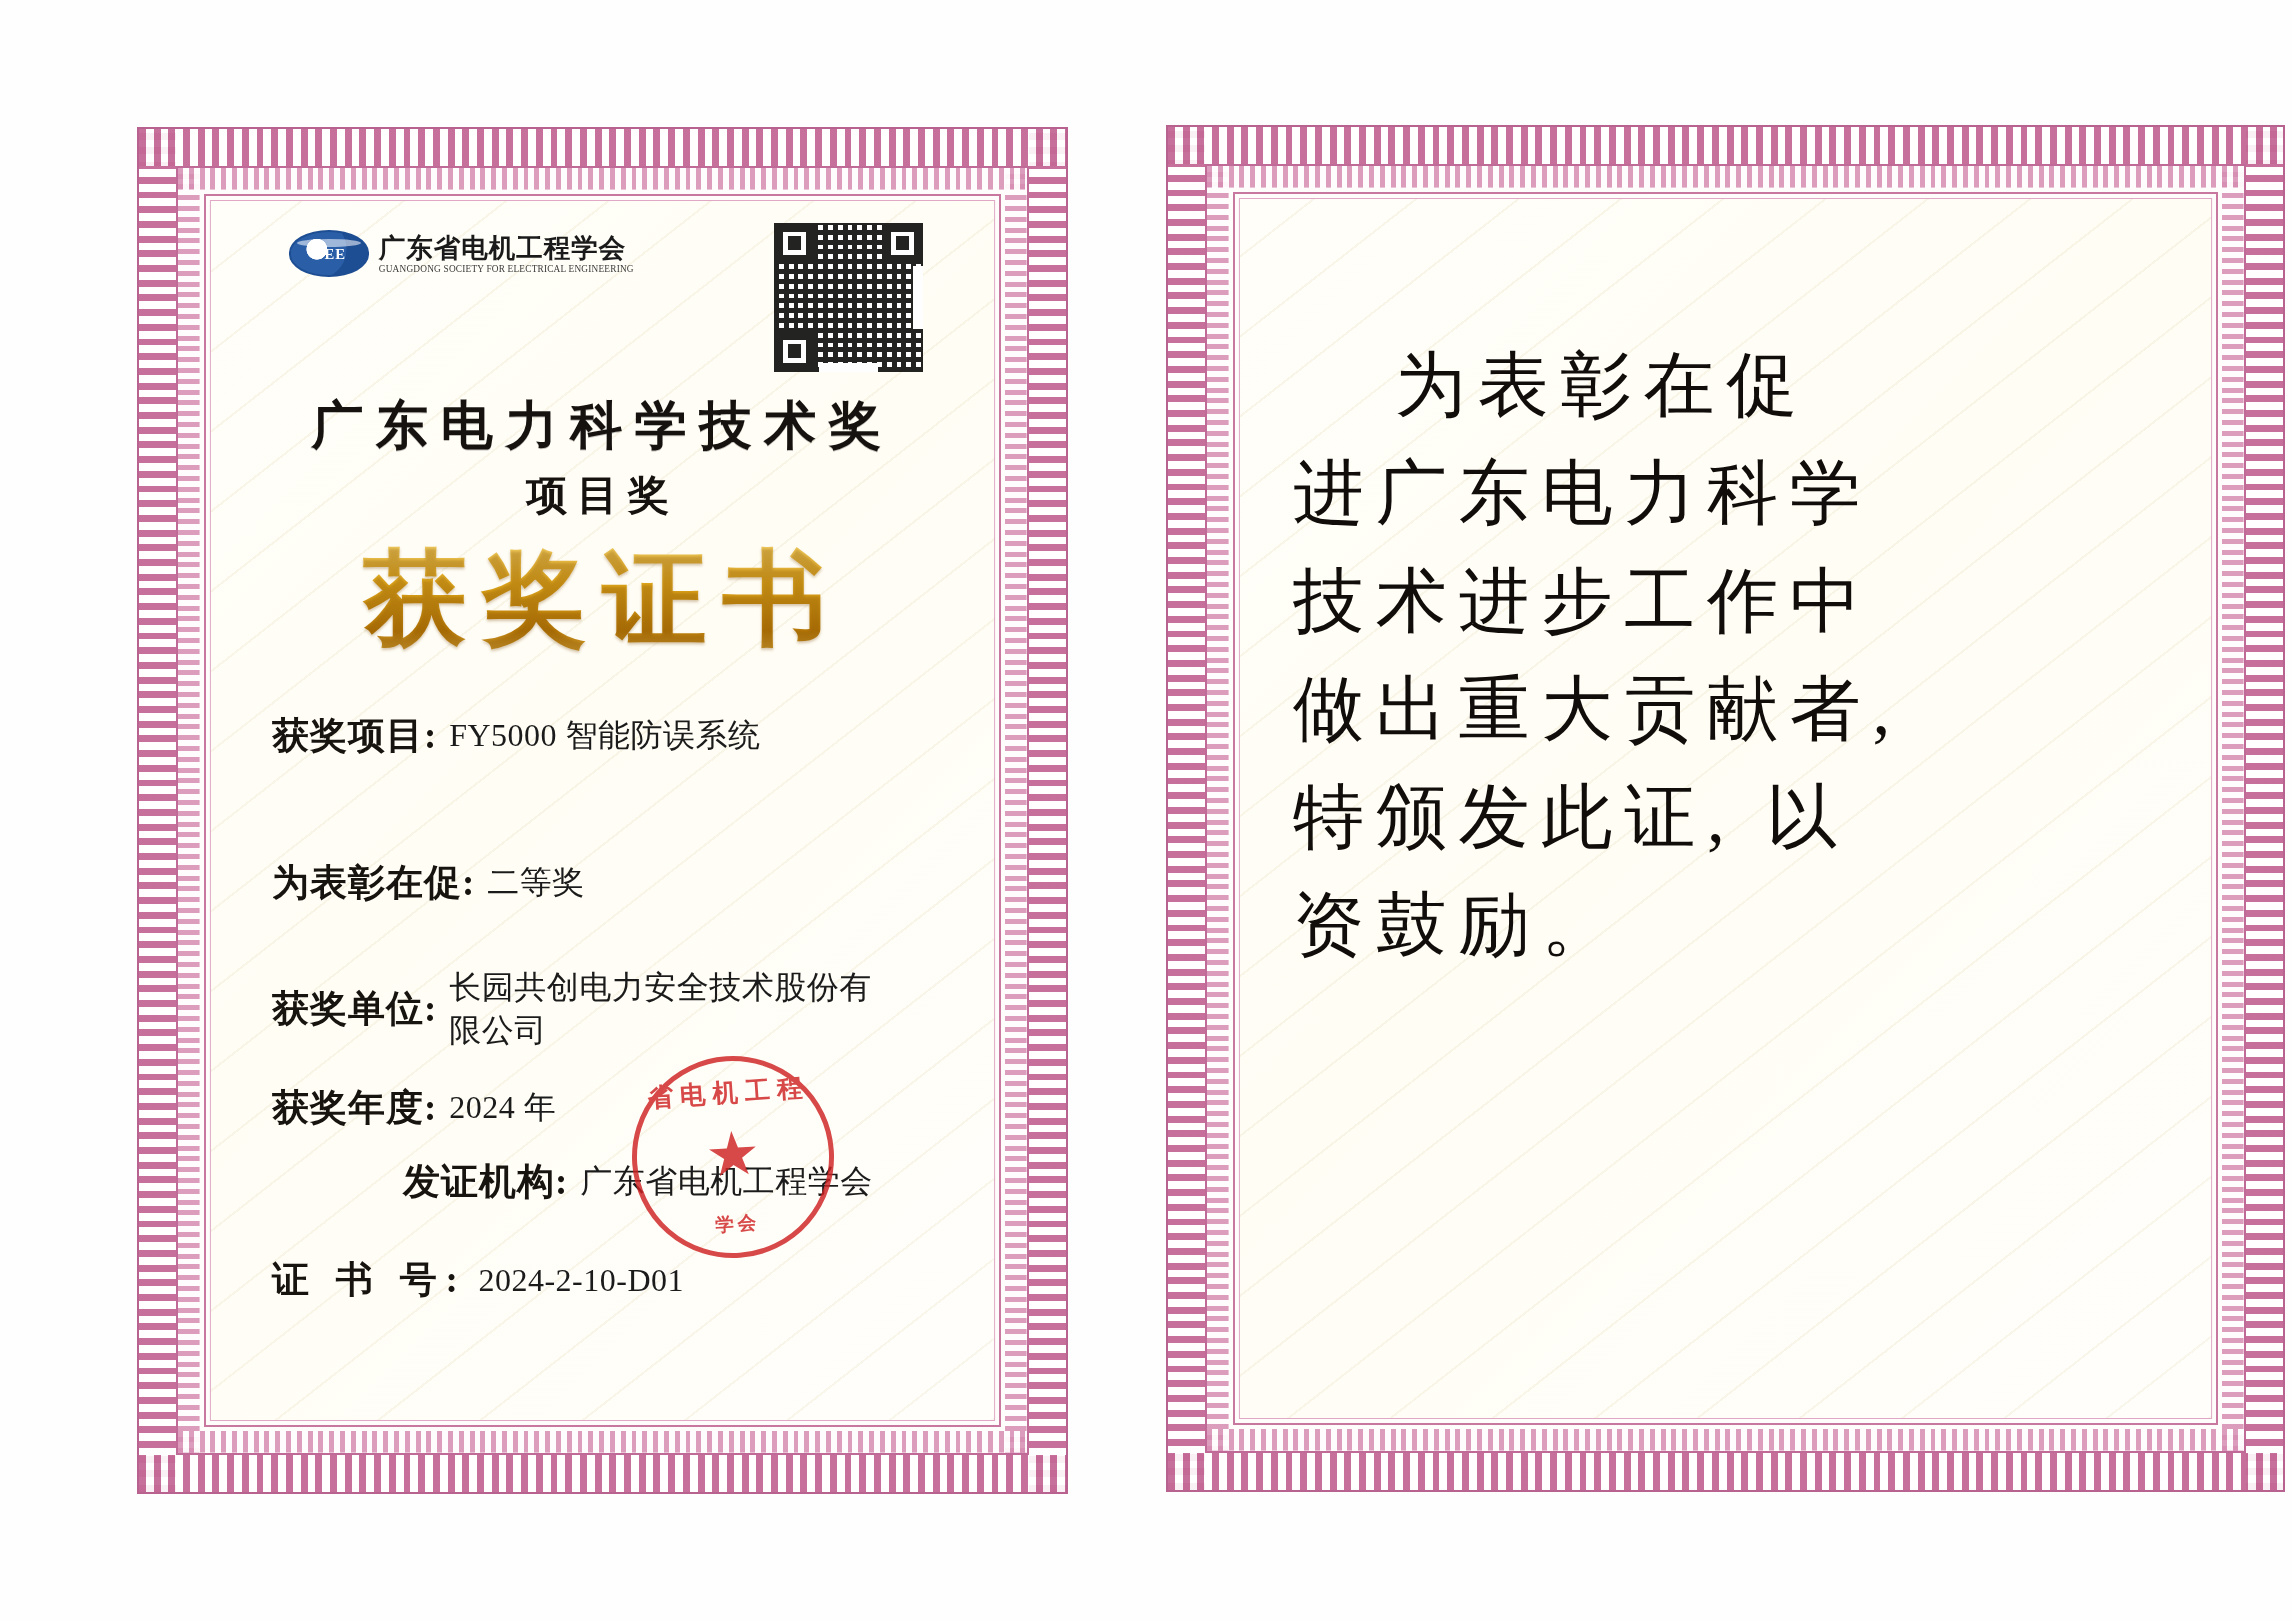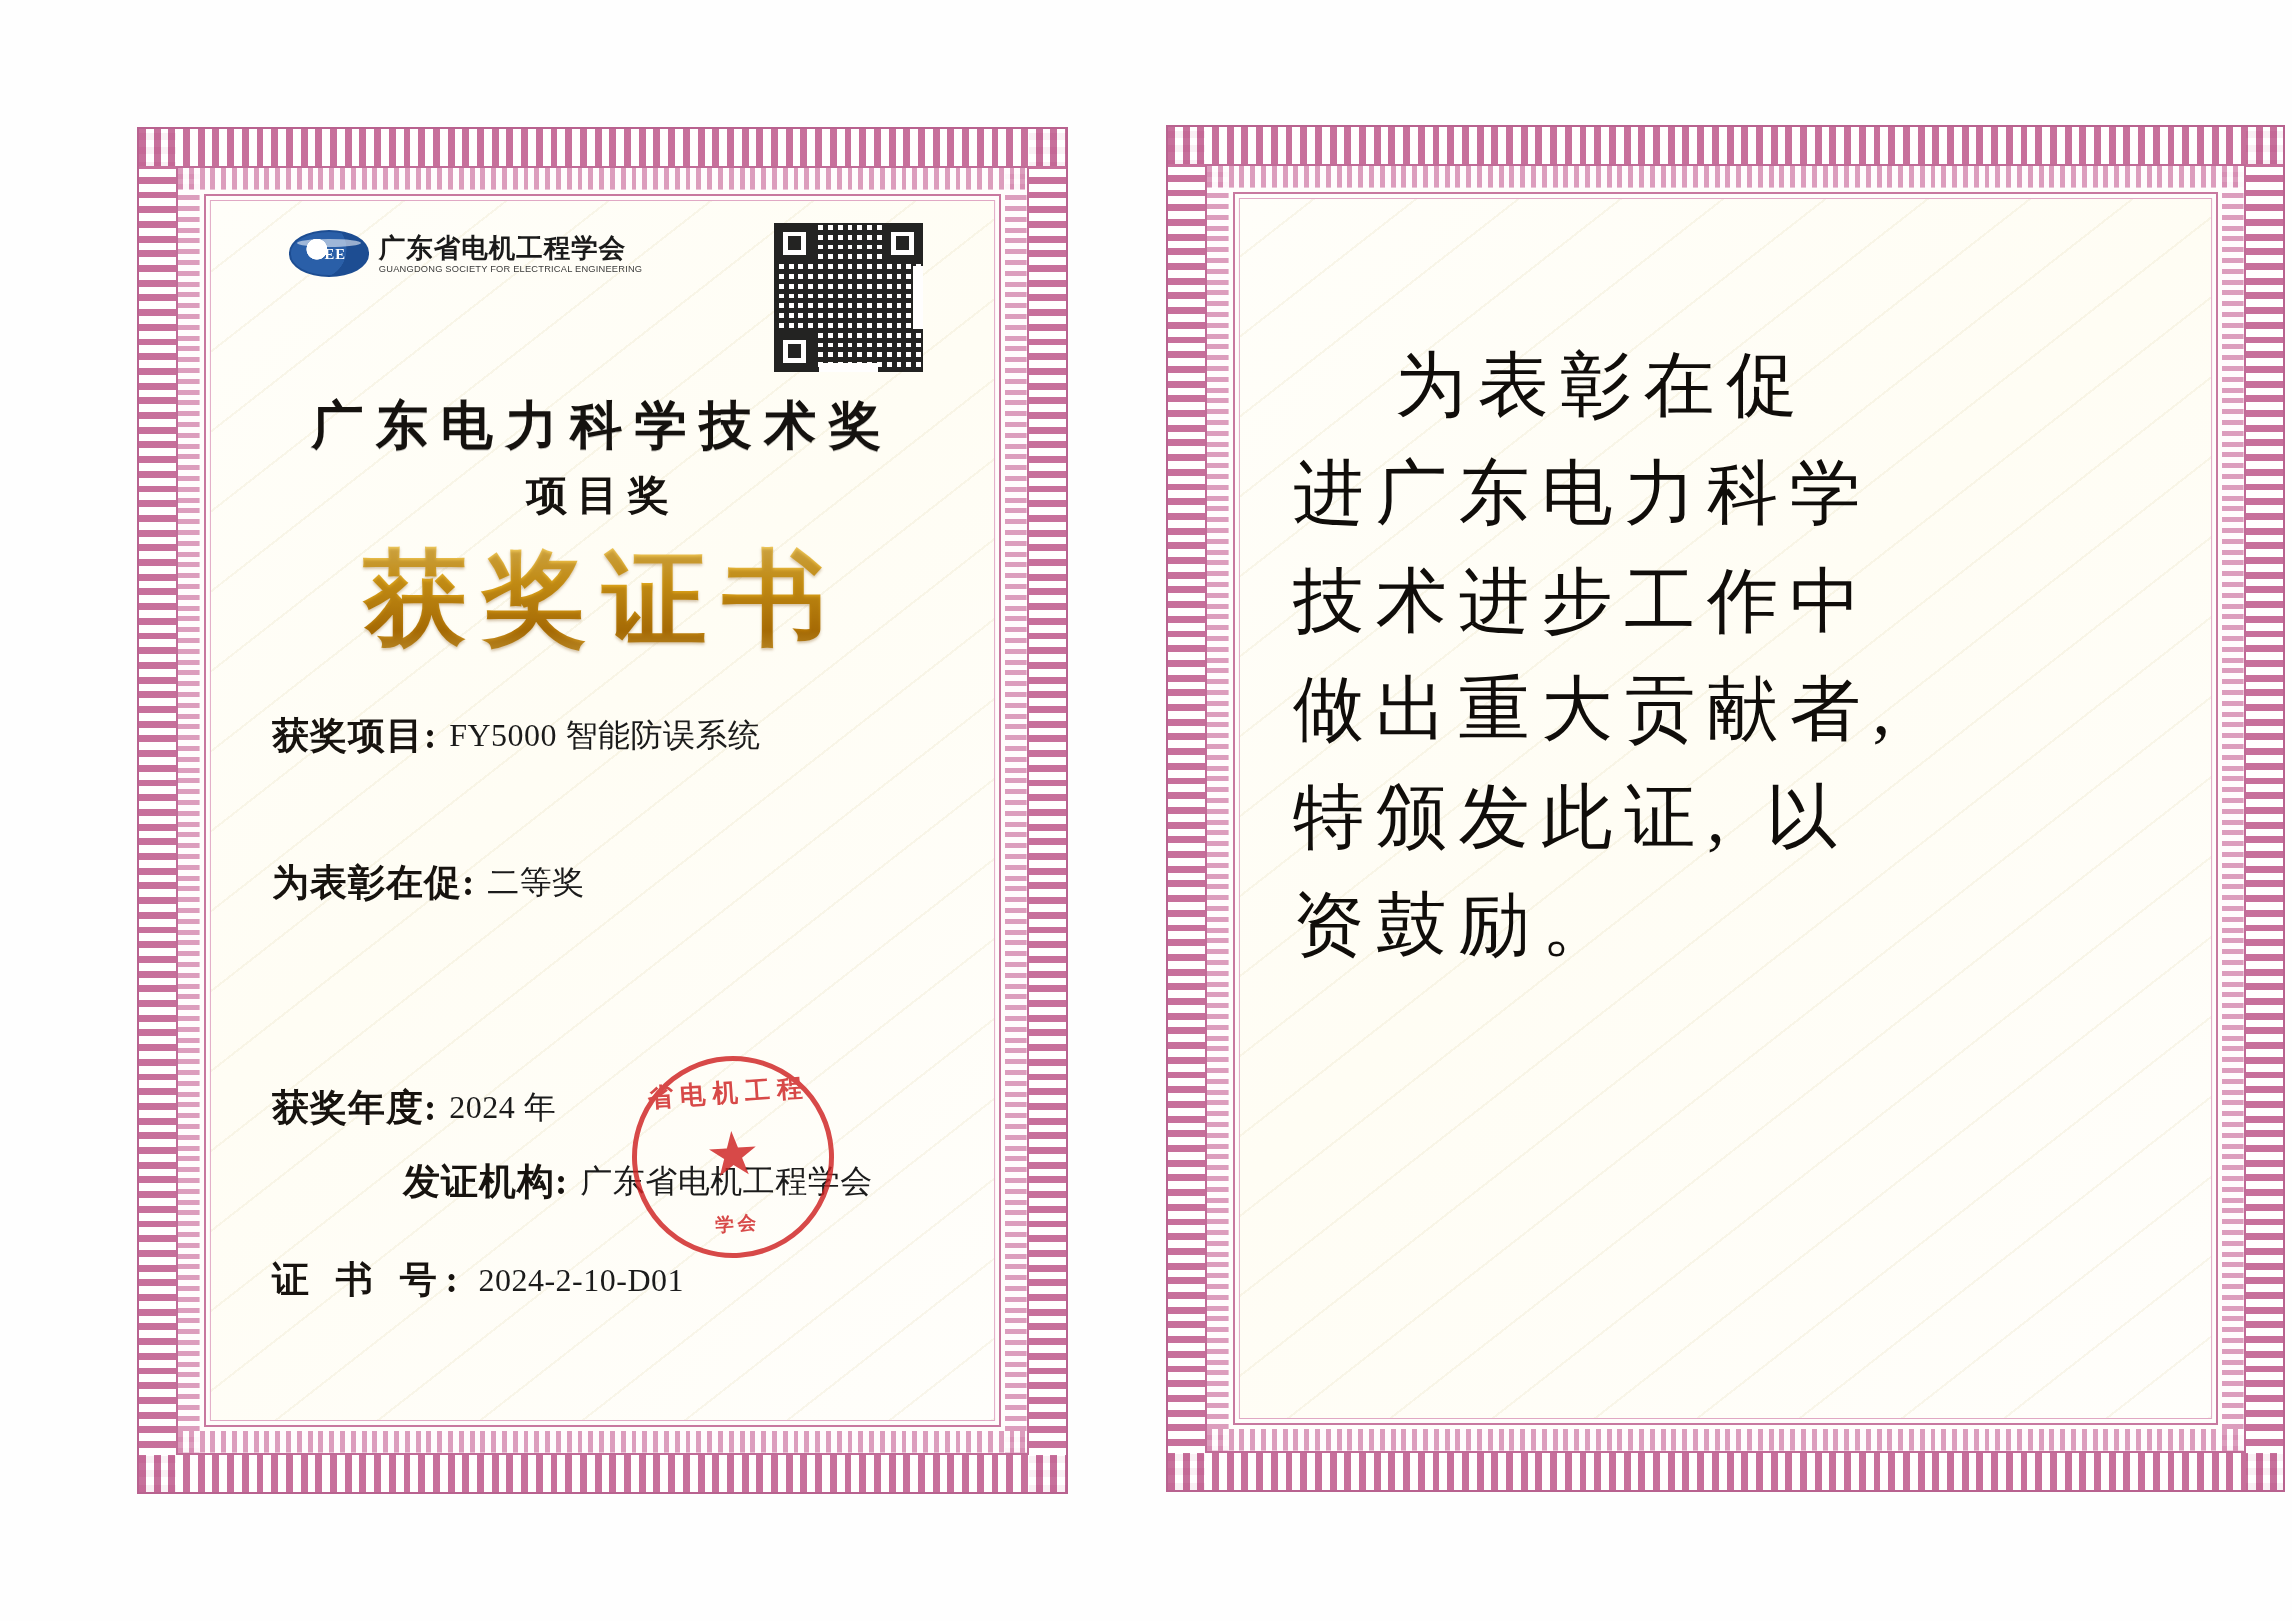--- a/index.html
+++ b/index.html
@@ -124,21 +124,21 @@
   }
   .logo-text-cn {
     font-family: "Liberation Sans", sans-serif;
     font-size: 26.5px;
     font-weight: bold;
     color: #1a1a1a;
     letter-spacing: 1px;
     line-height: 1.15;
   }
   .logo-text-en {
-    font-family: Liberation Sans, sans-serif;
+    font-family: Liberation Serif, serif;
     font-size: 9.3px;
     color: #3a3a3a;
     letter-spacing: 0.2px;
     white-space: nowrap;
   }
 
   
   .qr {
     position: absolute;
     right: 71px;
@@ -337,20 +337,24 @@
       <div class="field f-project">
         <span class="field-label">获奖项目:</span>
         <span class="field-value">FY5000 智能防误系统</span>
       </div>
 
       <div class="field f-grade">
         <span class="field-label">为表彰在促:</span>
         <span class="field-value">二等奖</span>
       </div>
 
+      <div class="field f-unit">
+        <span class="field-label">获奖单位:</span>
+        <span class="field-value">长园共创电力安全技术股份有限公司</span>
+      </div>
 
       <div class="field f-year">
         <span class="field-label">获奖年度:</span>
         <span class="field-value">2024 年</span>
       </div>
 
       <div class="field f-issuer">
         <span class="field-label">发证机构:</span>
         <span class="field-value">广东省电机工程学会</span>
       </div>

